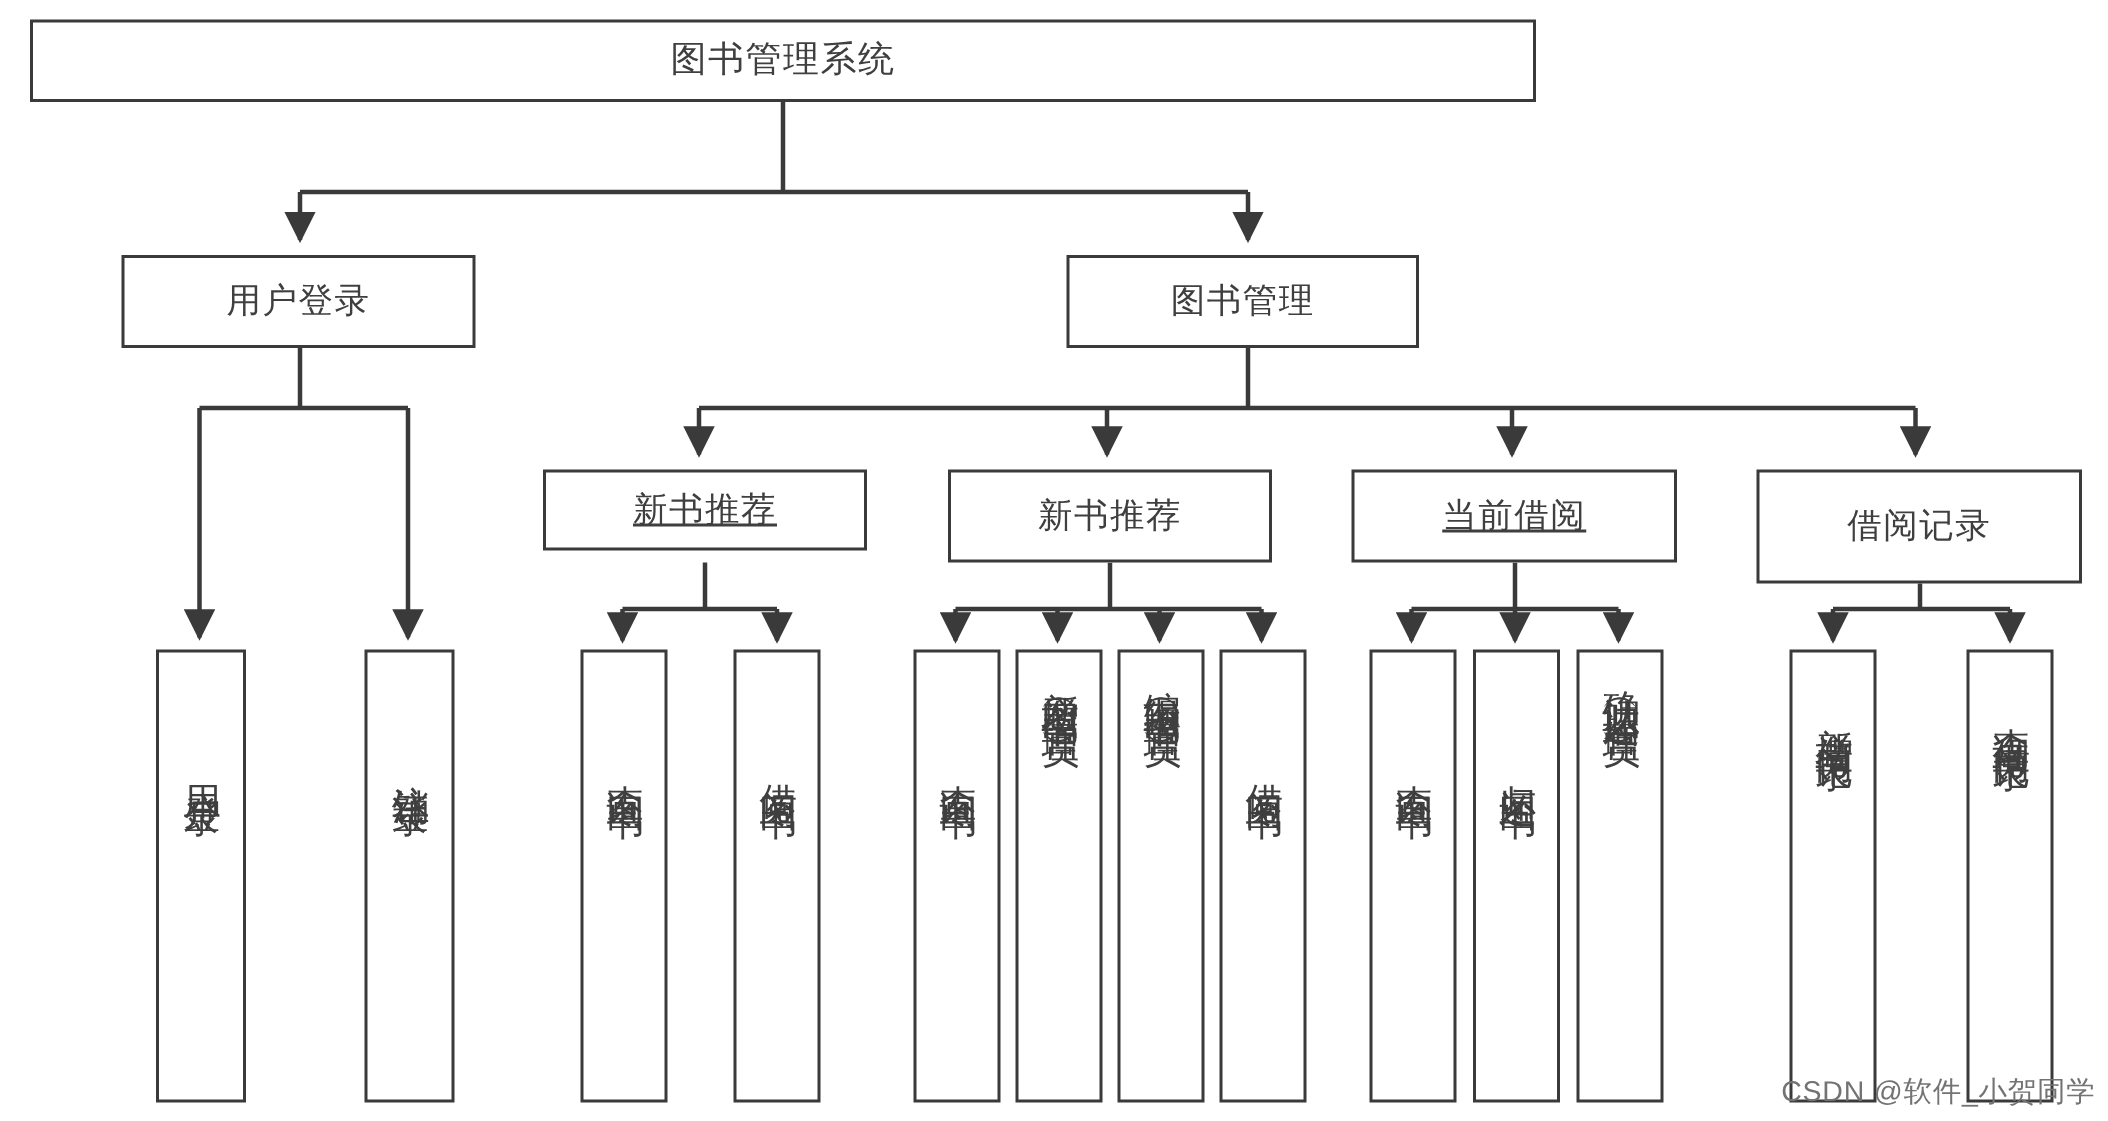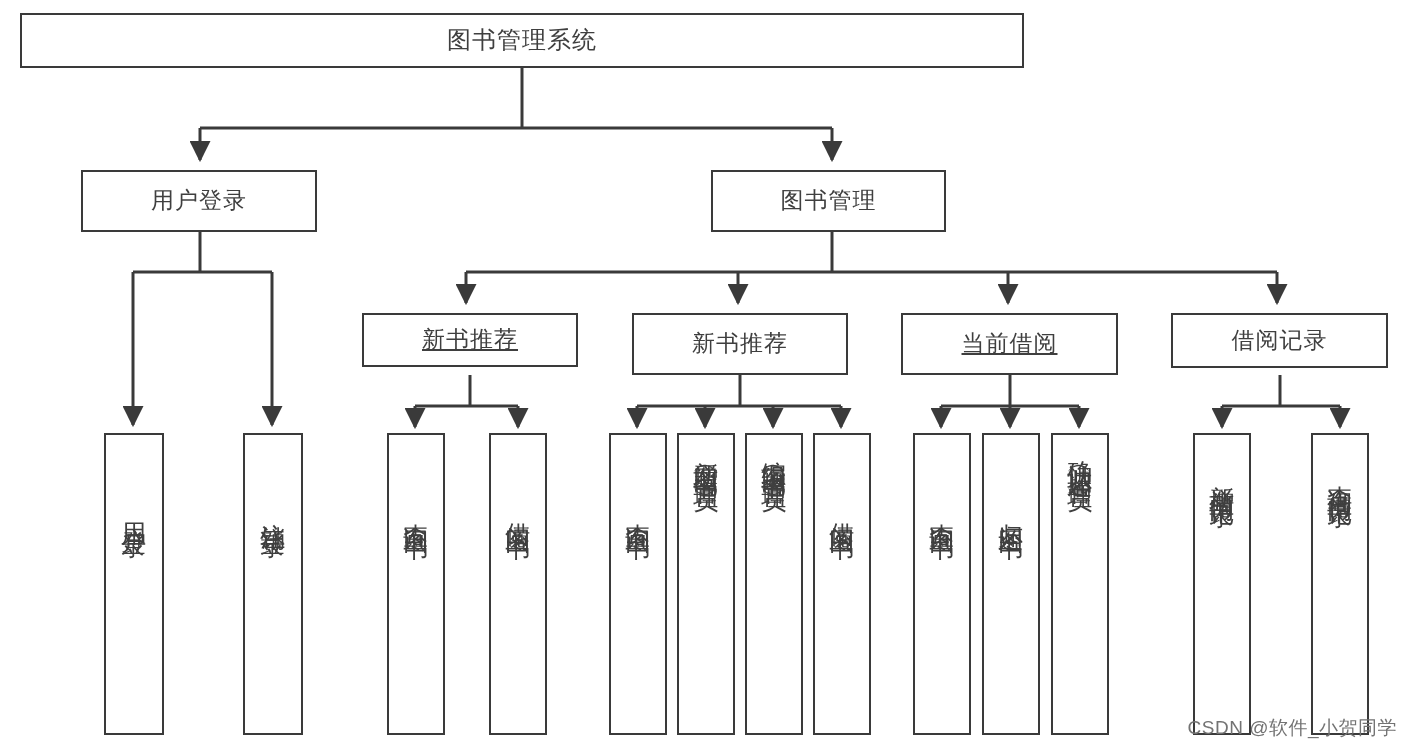--- a/index.html
+++ b/index.html
@@ -138,21 +138,21 @@
 
   <div class="node h" style="left:362px; top:313px; width:216px; height:54px;text-decoration:underline;">
     <span>新书推荐</span>
   </div>
   <div class="node h" style="left:632px; top:313px; width:216px; height:62px;">
     <span>新书推荐</span>
   </div>
   <div class="node h" style="left:901px; top:313px; width:217px; height:62px;text-decoration:underline;">
     <span>当前借阅</span>
   </div>
-  <div class="node h" style="left:1171px; top:313px; width:217px; height:55px;">
+  <div class="node h" style="left:1171px; top:313px; width:217px; height:76px;">
     <span>借阅记录</span>
   </div>
 
   <div class="node v" style="left:104px; top:433px; width:60px; height:302px; padding-top:68px;">
     <span class="vtext">用户登录</span>
   </div>
   <div class="node v" style="left:243px; top:433px; width:60px; height:302px; padding-top:68px;">
     <span class="vtext">注销登录</span>
   </div>
 

